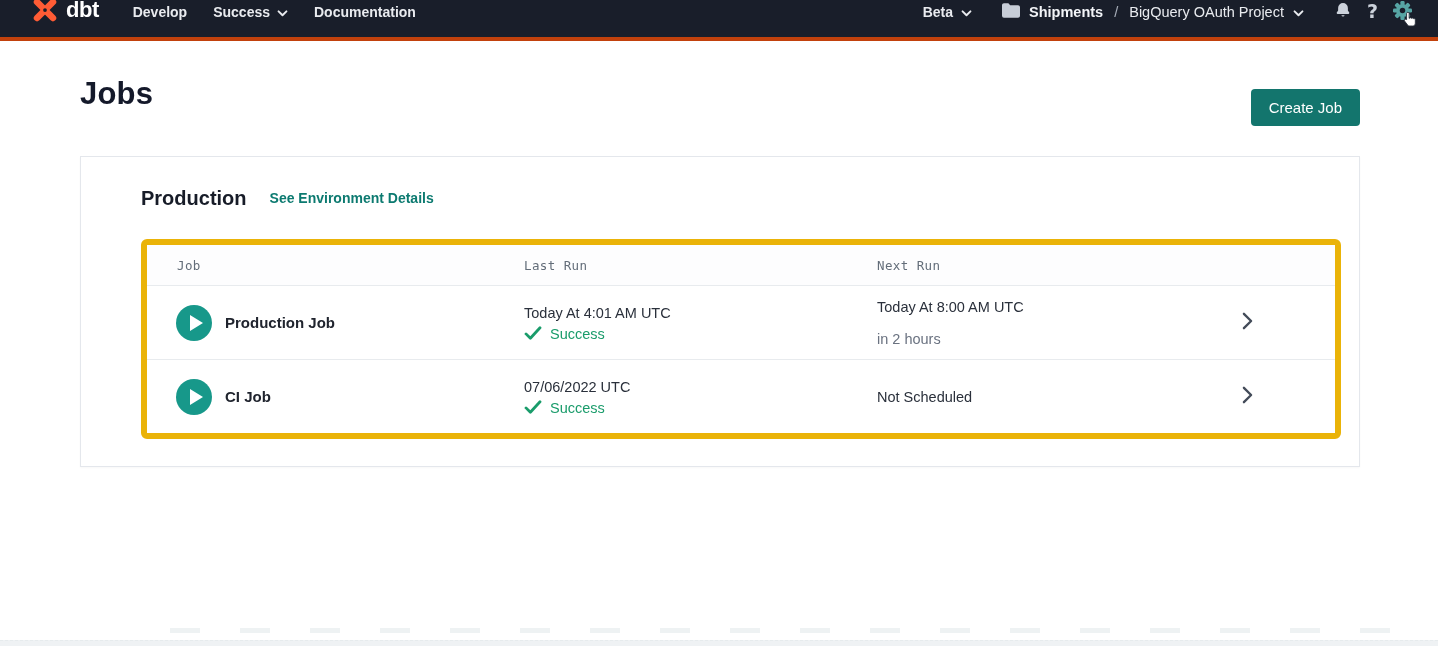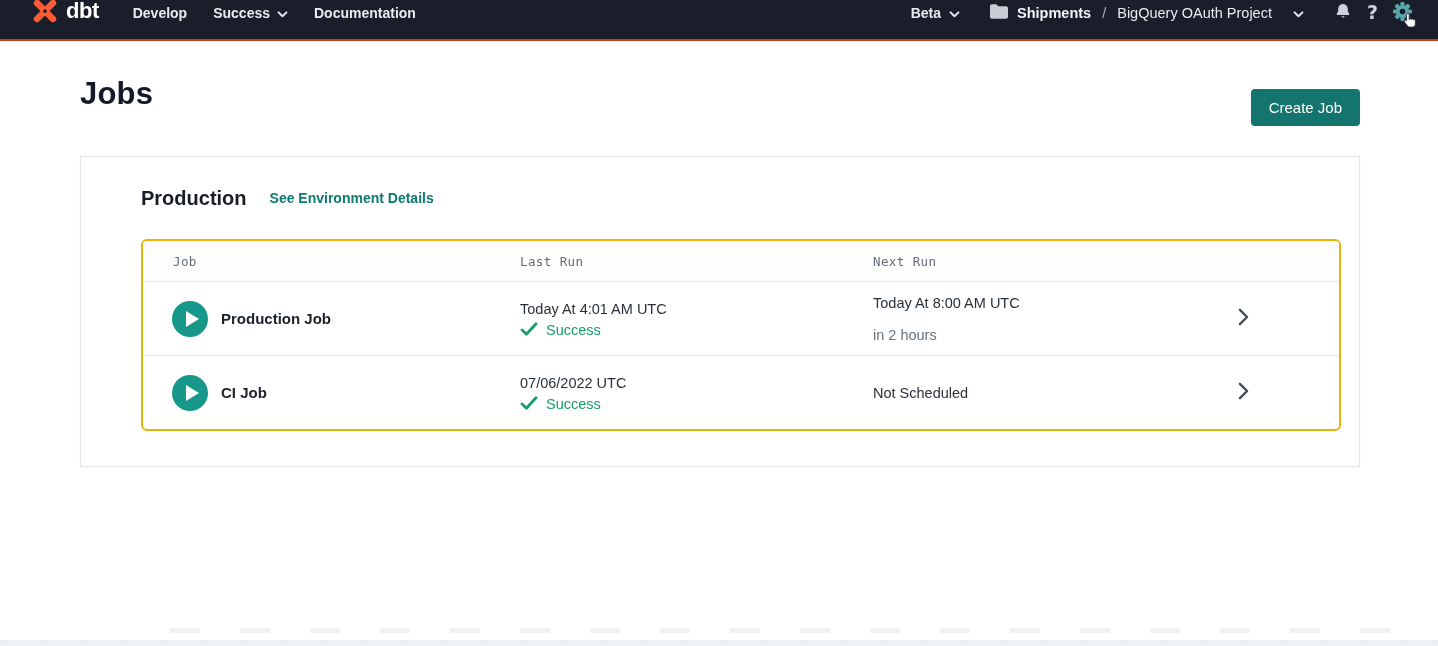--- a/index.html
+++ b/index.html
@@ -2,34 +2,34 @@
 <html><head>
 <meta charset="utf-8">
 <style>
   * { margin:0; padding:0; box-sizing:border-box; }
   html,body { width:1438px; height:646px; background:#ffffff; overflow:hidden;
               font-family:"Liberation Sans", sans-serif; }
   body { position:relative; }
 
   
   .navbar { position:absolute; left:0; top:0; width:1438px; height:41px;
-            background:#191e2a; border-bottom:2px solid #c2410c;
+            background:#191e2a; border-bottom:4px solid #c2410c;
             display:flex; align-items:center; padding:0 26px 14px 30px; }
   .logo { display:flex; align-items:center; gap:6px; margin-right:34px; cursor:pointer; }
   .logo-text { color:#ffffff; font-size:22px; font-weight:700; letter-spacing:-0.5px; line-height:1; padding-bottom:3px; }
   .nav { display:flex; align-items:center; gap:26px; }
   .nav a { color:#e9ebef; font-size:14px; font-weight:700; text-decoration:none;
            display:flex; align-items:center; gap:7px; cursor:pointer; }
   .nav-right { margin-left:auto; display:flex; align-items:center; gap:30px; }
   .beta { display:flex; align-items:center; gap:8px; color:#e9ebef; font-size:14px;
           font-weight:700; cursor:pointer; }
   .crumb { display:flex; align-items:center; gap:9px; color:#e9ebef; font-size:14.5px; }
   .crumb-project { font-weight:700; color:#f2f4f7; cursor:pointer; }
   .crumb-sep { color:#aab1bc; padding:0 2px; }
-  .crumb-env { display:flex; align-items:center; gap:21px; color:#e9ebef; cursor:pointer; }
+  .crumb-env { display:flex; align-items:center; gap:9px; color:#e9ebef; cursor:pointer; }
   .nav-icons { display:flex; align-items:center; gap:15px; }
   .icon-btn { background:none; border:none; cursor:pointer; display:flex;
               align-items:center; justify-content:center; position:relative; padding:0; }
   .help-glyph { color:#ccd2db; font-size:19px; font-weight:700; line-height:1;
                 font-family:"DejaVu Sans", sans-serif; }
   .cursor-overlay { position:absolute; right:-5px; bottom:-7px; }
 
   
   .page-title { position:absolute; left:80px; top:76px; font-size:31px; font-weight:700;
                 color:#14192a; letter-spacing:0.2px; }
@@ -40,21 +40,21 @@
 
   
   .card { position:absolute; left:80px; top:156px; width:1280px; height:311px;
           background:#ffffff; border:1px solid #e4e7ec; border-radius:0;
           box-shadow:0 1px 2px rgba(20,25,42,0.03); padding:26px 60px; }
   .card-head { display:flex; align-items:center; gap:23px; height:30px; }
   .env-name { font-size:20px; font-weight:700; color:#171c28; }
   .env-link { font-size:14px; font-weight:700; color:#0c7a70; text-decoration:none; cursor:pointer; }
 
   
-  .table { margin-top:26px; width:1200px; border:2px solid #eab308; border-radius:6px;
+  .table { margin-top:26px; width:1200px; border:6px solid #eab308; border-radius:6px;
            overflow:hidden; background:#ffffff; }
   .thead, .trow { display:grid; grid-template-columns:377px 353px 270px 200px; align-items:center; }
   .thead { height:40px; background:#fdfdfe; }
   .th { font-family:"DejaVu Sans Mono", monospace; font-size:12.5px; color:#636d79;
         letter-spacing:0.4px; }
   .th-job { padding-left:30px; }
   .trow { height:74px; border-top:1px solid #e8ebee; cursor:pointer; }
   .cell-job { display:flex; align-items:center; gap:13px; padding-left:29px; }
   .play { width:36px; height:36px; border-radius:50%; background:#17988a; border:none;
           cursor:pointer; display:flex; align-items:center; justify-content:center; flex:0 0 36px; }

